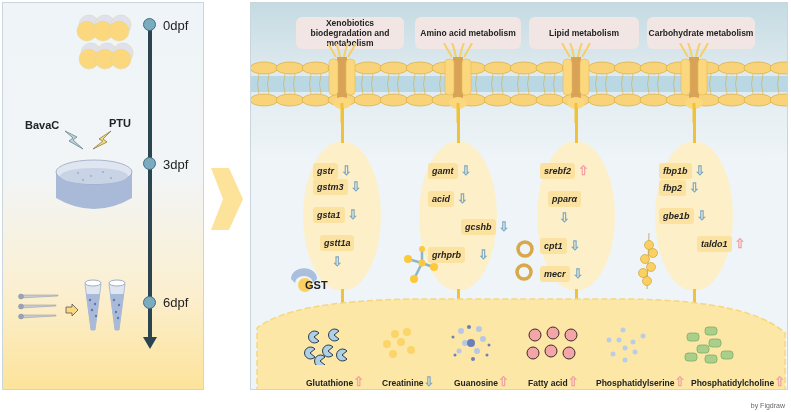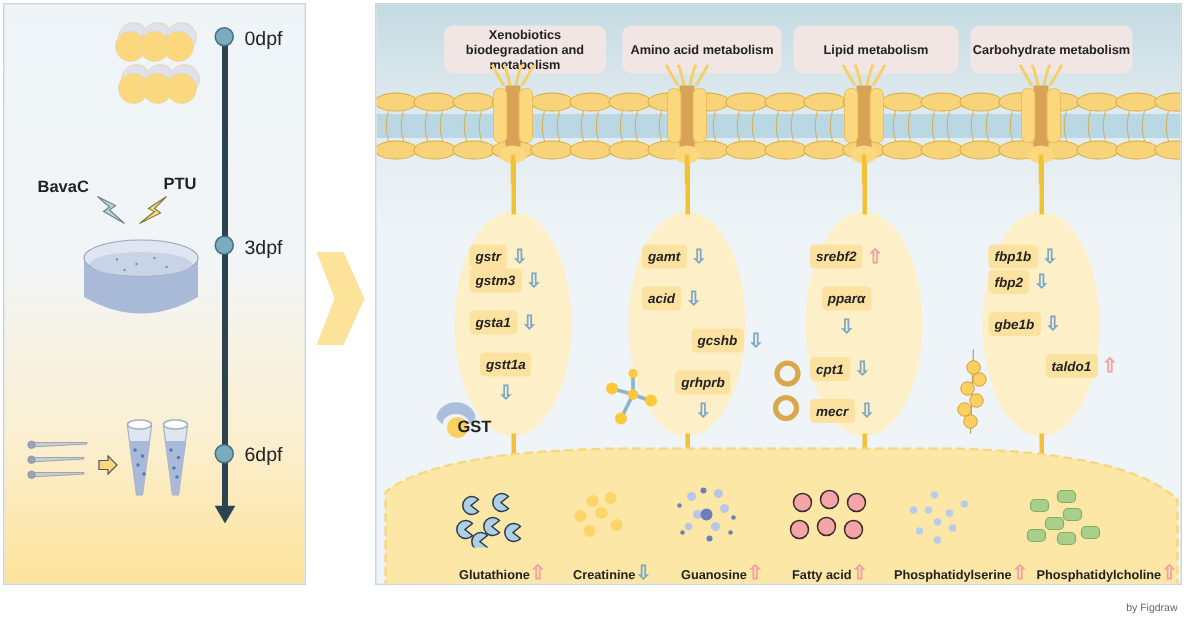--- a/index.html
+++ b/index.html
@@ -297,21 +297,21 @@
         <span class="arrow down">⇩</span>
       </div>
       <div style="display: flex; align-items: center; gap: 3px; margin-bottom: 12px;">
         <div class="gene">acid</div>
         <span class="arrow down">⇩</span>
       </div>
       <div style="display: flex; align-items: center; gap: 3px; margin-bottom: 12px; padding-left: 33px;">
         <div class="gene">gcshb</div>
         <span class="arrow down">⇩</span>
       </div>
-      <div style="display: flex; align-items: center; gap: 3px; margin-bottom: 25px; flex-direction: column;">
+      <div style="display: flex; align-items: center; gap: 13px; margin-bottom: 25px;">
         <div class="gene">grhprb</div>
         <span class="arrow down">⇩</span>
       </div>
     </div>
   <div class="abs" style="left:289px;top:160px">
       <div style="display: flex; align-items: center; gap: 3px; margin-bottom: 12px;">
         <div class="gene">srebf2</div>
         <span class="arrow up">⇧</span>
       </div>
       <div style="display: flex; align-items: center; gap: 3px; margin-bottom: 12px; flex-direction: column;">

